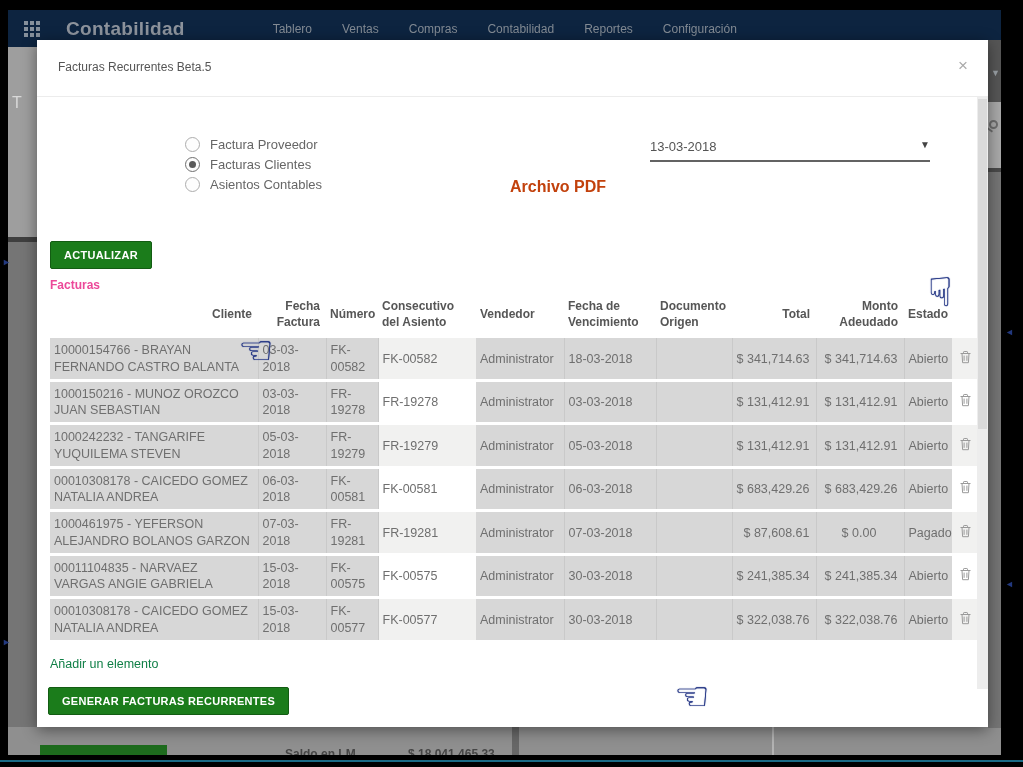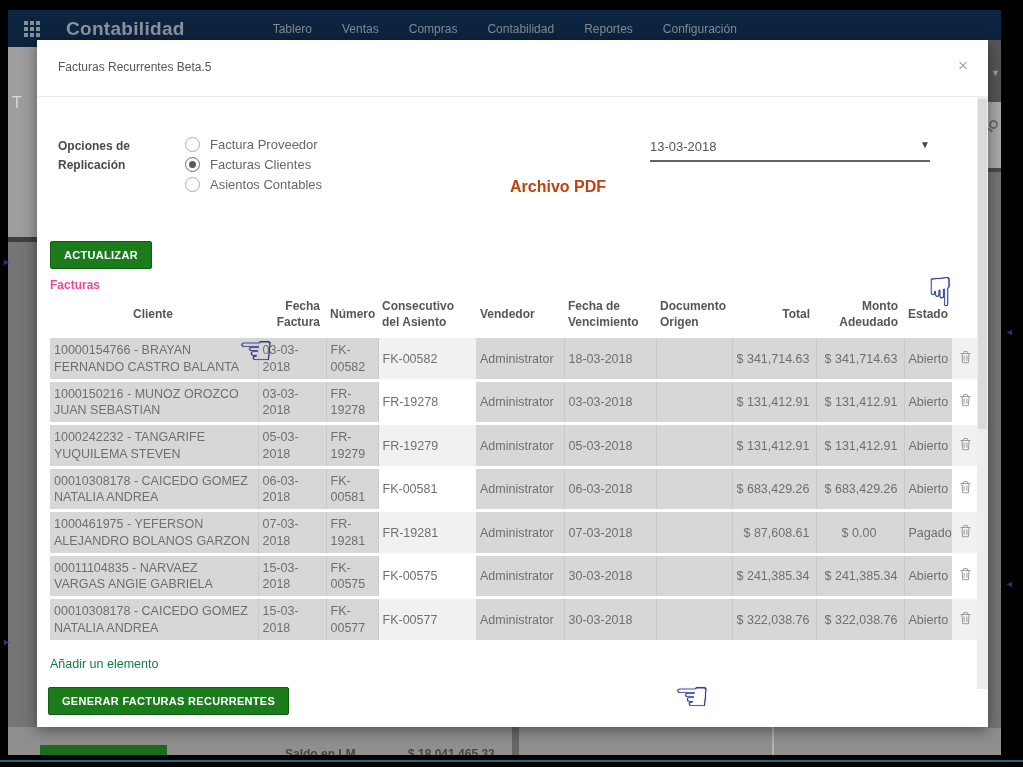--- a/index.html
+++ b/index.html
@@ -152,21 +152,20 @@
   <div class="bd bd-bottom-div"></div>
   <div class="bd bd-bottom-div2"></div>
 
   <div class="modal">
     <div class="modal-header">
       <div class="modal-title">Facturas Recurrentes Beta.5</div>
       <div class="modal-close">×</div>
     </div>
     <div class="modal-body">
 
-      <div class="lbl lbl-replication">Opciones de Replicación</div>
 
       <div class="radios">
         <div class="radio-row">
           <span class="radio"></span>
           <span class="radio-label">Factura Proveedor</span>
         </div>
         <div class="radio-row">
           <span class="radio sel"></span>
           <span class="radio-label">Facturas Clientes</span>
         </div>
@@ -183,21 +182,21 @@
       <div class="lbl-pdf">Archivo PDF</div>
 
       <button class="btn-green btn-actualizar">ACTUALIZAR</button>
 
       <div class="facturas-label">Facturas</div>
 
       <div class="tbl-wrap">
         <table>
           <thead>
               <tr id="tbl-head">
-                <th class="col-cliente" style="text-align: center;">Cliente</th>
+                <th class="col-cliente" style="text-align: right;">Cliente</th>
                 <th class="col-fecha_factura" style="text-align: right;">Fecha Factura</th>
                 <th class="col-numero" style="text-align: left;">Número</th>
                 <th class="col-consecutivo" style="text-align: left;">Consecutivo del Asiento</th>
                 <th class="col-vendedor" style="text-align: left;">Vendedor</th>
                 <th class="col-fecha_vencimiento" style="text-align: left;">Fecha de Vencimiento</th>
                 <th class="col-documento_origen" style="text-align: left;">Documento Origen</th>
                 <th class="col-total" style="text-align: right;">Total</th>
                 <th class="col-monto_adeudado" style="text-align: right;">Monto Adeudado</th>
                 <th class="col-estado" style="text-align: left;">Estado</th>
                 <th class="col-delete"></th>

